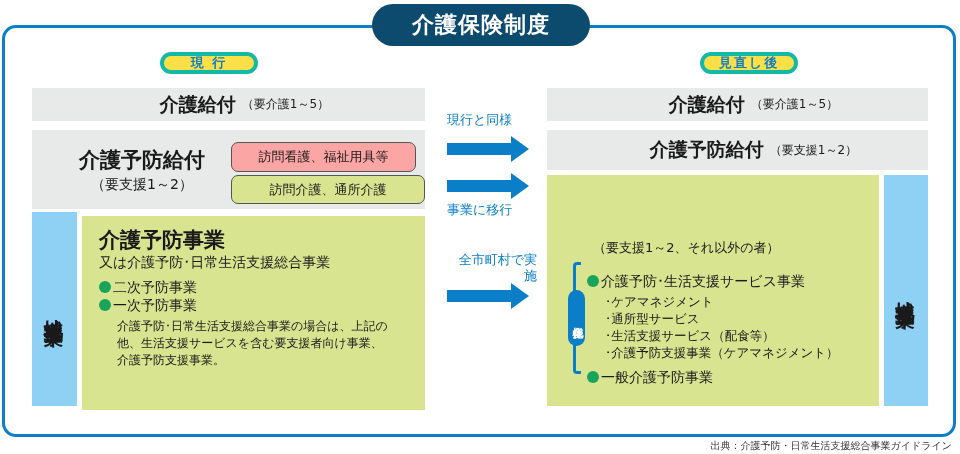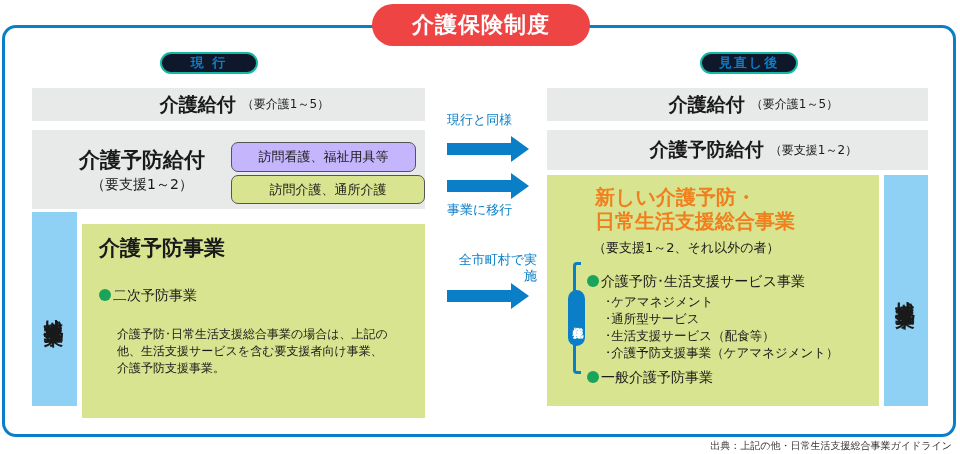--- a/index.html
+++ b/index.html
@@ -1,22 +1,22 @@
 <!DOCTYPE html>
 <html><head>
 <meta charset="utf-8">
 <style>
   html, body { margin:0; padding:0; }
   body { width:960px; height:454px; position:relative; background:#ffffff; overflow:hidden;
          font-family:"DejaVu Sans","Liberation Sans",sans-serif; color:#1a1a1a; }
   .abs { position:absolute; box-sizing:border-box; }
   .frame { left:2px; top:25px; width:954px; height:412px; border:3px solid #0a7fc8; border-radius:14px; }
-  .title-pill { left:372px; top:4px; width:218px; height:42px; background:#ef4444; border-radius:21px;
+  .title-pill { left:372px; top:4px; width:218px; height:42px; background:#0c4a6e; border-radius:21px;
                 color:#fff; font-size:22px; font-weight:bold; display:flex; align-items:center; justify-content:center; letter-spacing:1px; }
-  .tag { height:22px; border:2px solid #14b8a6; border-radius:11px; background:#0f172a; color:#0a7fc8;
+  .tag { height:22px; border:4px solid #14b8a6; border-radius:11px; background:#fde047; color:#0a7fc8;
          font-size:13px; font-weight:bold; display:flex; align-items:center; justify-content:center; letter-spacing:2px; }
   .gray { background:#e8e9e9;padding-left:32px; }
   .green { background:#d8e48f; }
   .lblue { background:#8fd1f4; }
   .row-title { display:flex; align-items:center; justify-content:center; font-weight:bold; font-size:19px; }
   .row-title .sub { font-size:12px; font-weight:normal; margin-left:6px; }
   .pill-box { border:1.5px solid #555; border-radius:7px; font-size:13px; display:flex; align-items:center; justify-content:center; }
   .vert { display:flex; flex-direction:column; align-items:center; justify-content:center; font-size:19px; font-weight:bold; line-height:24px; }
   .arrow { width:82px; height:26px; }
   .arrow-label { color:#0a7fc8; font-size:13px; line-height:16px; }
@@ -31,31 +31,33 @@
 <div class="abs tag" style="left:160px;top:52px;width:98px;">現 行</div>
 
 <div class="abs gray row-title" style="left:32px;top:88px;width:393px;height:33px;">
   <span>介護給付</span>
   <span class="sub">（要介護1～5）</span>
 </div>
 
 <div class="abs gray" style="left:32px;top:130px;width:393px;height:79px;">
   <div class="abs" style="left:20px;top:16px;width:180px;text-align:center;font-size:21px;font-weight:bold;">介護予防給付</div>
   <div class="abs" style="left:20px;top:46px;width:180px;text-align:center;font-size:14px;">（要支援1～2）</div>
-  <div class="abs pill-box" style="left:199px;top:12px;width:185px;height:30px;background:#c4b5fd;">訪問看護、福祉用具等</div>
+  <div class="abs pill-box" style="left:199px;top:12px;width:185px;height:30px;background:#fca5a5;">訪問看護、福祉用具等</div>
   <div class="abs pill-box" style="left:199px;top:45px;width:194px;height:29px;background:#d8e48f;">訪問介護、通所介護</div>
 </div>
 
 <div class="abs lblue vert" style="left:32px;top:212px;width:45px;height:194px;">
   <span style="writing-mode:vertical-rl;letter-spacing:2px;">地域支援事業</span>
 </div>
 
-<div class="abs green" style="left:82px;top:224px;width:343px;height:194px;text-decoration:underline;">
+<div class="abs green" style="left:82px;top:216px;width:343px;height:194px;text-decoration:underline;">
   <div class="abs" style="left:17px;top:10px;font-size:21px;font-weight:bold;">介護予防事業</div>
+  <div class="abs" style="left:17px;top:38px;font-size:14px;">又は介護予防･日常生活支援総合事業</div>
   <div class="abs" style="left:17px;top:63px;font-size:14px;"><span class="bullet"></span><span>二次予防事業</span></div>
+  <div class="abs" style="left:17px;top:81px;font-size:14px;"><span class="bullet"></span><span>一次予防事業</span></div>
   <div class="abs" style="left:35px;top:102px;width:275px;font-size:12px;line-height:17px;">介護予防･日常生活支援総合事業の場合は、上記の他、生活支援サービスを含む要支援者向け事業、介護予防支援事業。</div>
 </div>
 
 <div class="abs arrow-label" style="left:447px;top:112px;">現行と同様</div>
 <svg class="abs arrow" style="left:447px;top:136px;" viewBox="0 0 82 26">
     <polygon points="0,7 64,7 64,0 82,13 64,26 64,19 0,19" fill="#0a7fc8"></polygon>
   </svg>
 
 <svg class="abs arrow" style="left:447px;top:173px;" viewBox="0 0 82 26">
     <polygon points="0,7 64,7 64,0 82,13 64,26 64,19 0,19" fill="#0a7fc8"></polygon>
@@ -73,34 +75,30 @@
   <span>介護給付</span>
   <span class="sub">（要介護1～5）</span>
 </div>
 
 <div class="abs gray row-title" style="left:547px;top:130px;width:381px;height:40px;">
   <span>介護予防給付</span>
   <span class="sub">（要支援1～2）</span>
 </div>
 
 <div class="abs green" style="left:547px;top:175px;width:332px;height:231px;">
-  <div class="abs" style="left:48px;top:10px;font-size:20px;font-weight:bold;color:#f07f1e;line-height:24px;">
-    <div>新しい介護予防・</div>
-    <div>日常生活支援総合事業</div>
-  </div>
   <div class="abs" style="left:46px;top:64px;font-size:13px;">（要支援1～2、それ以外の者）</div>
   <div class="abs" style="left:26px;top:87px;width:8px;height:112px;border:3px solid #0a7fc8;border-right:none;border-radius:4px 0 0 4px;"></div>
   <div class="abs" style="left:21px;top:115px;width:17px;height:56px;background:#0a7fc8;border-radius:9px;color:#fff;font-size:11px;font-weight:bold;display:flex;align-items:center;justify-content:center;writing-mode:vertical-rl;">多様化</div>
   <div class="abs" style="left:40px;top:98px;font-size:14px;"><span class="bullet"></span><span>介護予防･生活支援サービス事業</span></div>
   <div class="abs" style="left:58px;top:118px;font-size:12.5px;line-height:17px;">
     <div>･ケアマネジメント</div>
     <div>･通所型サービス</div>
     <div>･生活支援サービス（配食等）</div>
     <div>･介護予防支援事業（ケアマネジメント）</div>
   </div>
   <div class="abs" style="left:40px;top:194px;font-size:14px;"><span class="bullet"></span><span>一般介護予防事業</span></div>
 </div>
 
 <div class="abs lblue vert" style="left:884px;top:175px;width:44px;height:231px;">
   <span style="writing-mode:vertical-rl;letter-spacing:2px;">地域支援事業</span>
 </div>
 
-<div class="abs" style="right:8px;top:439px;font-size:10px;color:#333;">出典：上記の他・日常生活支援総合事業ガイドライン</div>
+<div class="abs" style="right:8px;top:439px;font-size:10px;color:#333;">出典：介護予防・日常生活支援総合事業ガイドライン</div>
 
 </body></html>

